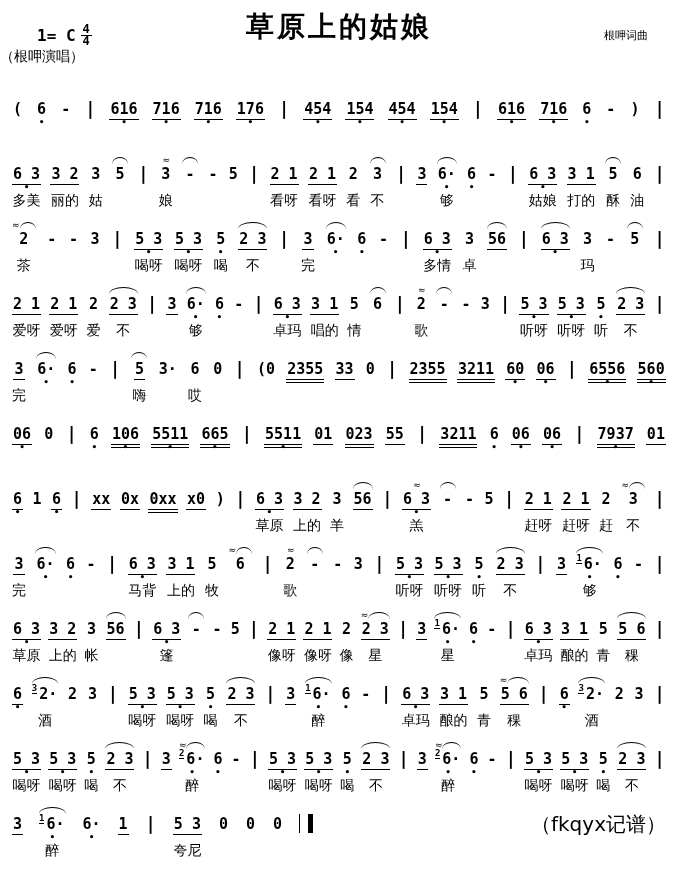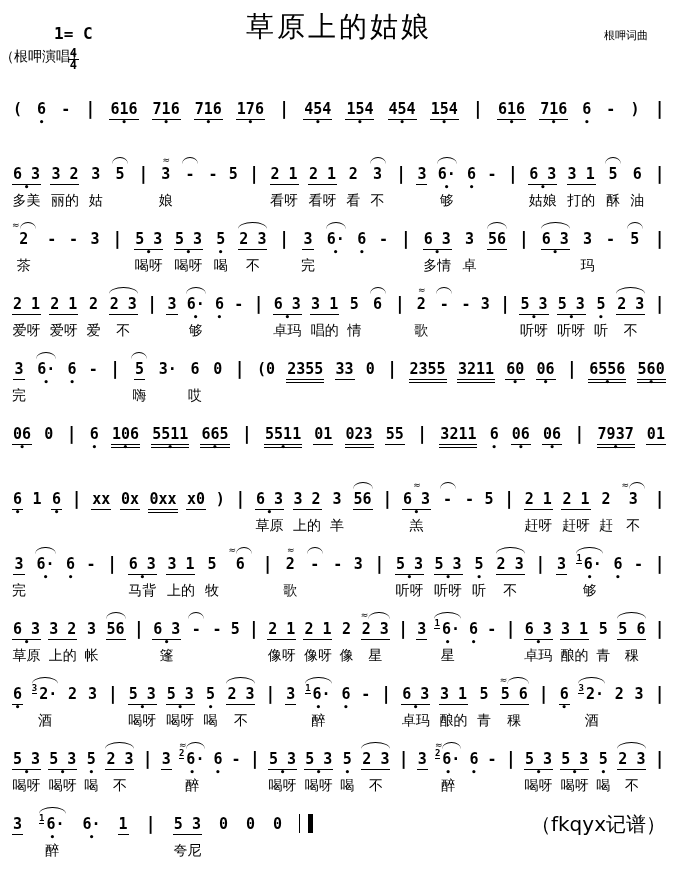--- a/index.html
+++ b/index.html
@@ -1,26 +1,26 @@
 <!DOCTYPE html>
 <html><head>
 <meta charset="utf-8">
 <style>
   html,body{margin:0;padding:0;background:#fff;}
   body{width:678px;height:871px;overflow:hidden;color:#000;
        font-family:"DejaVu Sans",sans-serif;}
   
   .hdr{position:relative;height:86px;}
-  .key{position:absolute;left:54px;top:24px;font:bold 16px "DejaVu Sans Mono",monospace;
-       display:flex;align-items:center;gap:5px;flex-direction:column;}
+  .key{position:absolute;left:37px;top:24px;font:bold 16px "DejaVu Sans Mono",monospace;
+       display:flex;align-items:center;gap:5px;}
   .meter{display:inline-flex;flex-direction:column;align-items:center;
          font:bold 12px "DejaVu Sans Mono",monospace;line-height:11px;}
   .meter .num{border-bottom:1.5px solid #000;padding:0 2px;}
   .title{position:absolute;left:0;right:0;top:8px;text-align:center;
-         font-size:28px;font-weight:normal;letter-spacing:3px;}
+         font-size:28px;font-weight:bold;letter-spacing:3px;}
   .subtitle{position:absolute;left:0;right:0;top:48px;text-align:left;font-size:14px;}
   .credit{position:absolute;right:30px;top:28px;font-size:11px;}
   
   .score{padding:4px 12px 0 12px;}
   .line{display:flex;justify-content:space-between;align-items:flex-start;
         margin-bottom:10px;}
   .line.last{justify-content:flex-start;gap:16px;}
   .tok{display:inline-flex;flex-direction:column;align-items:center;flex:none;}
   .arcrow{height:9px;display:flex;align-items:flex-end;width:100%;justify-content:center;gap:1px;}
   .arc{display:block;width:100%;min-width:16px;height:6px;

